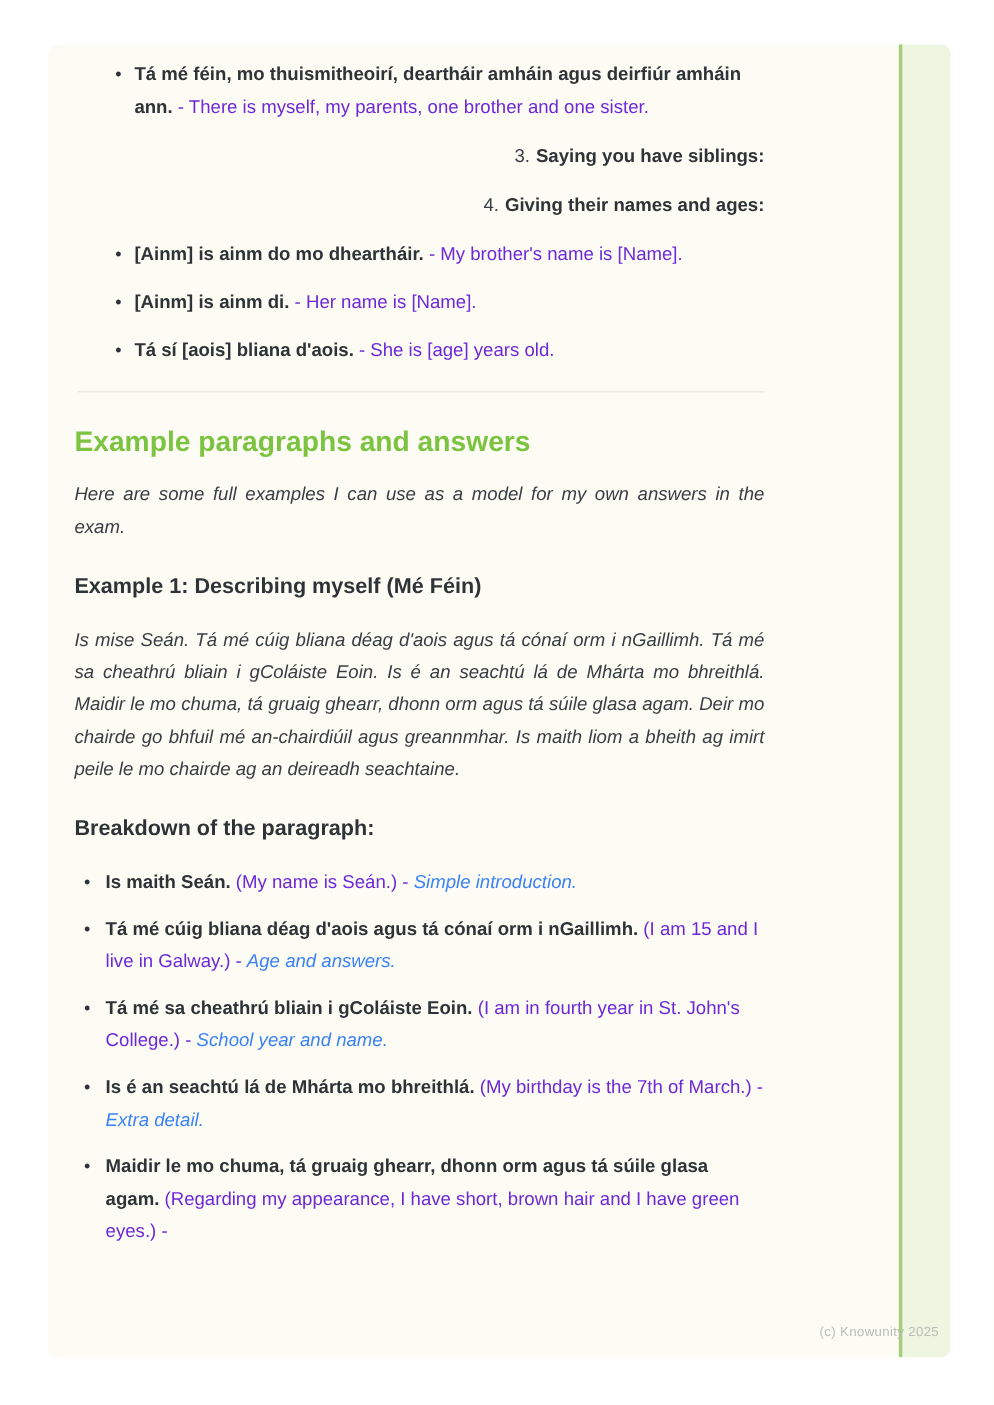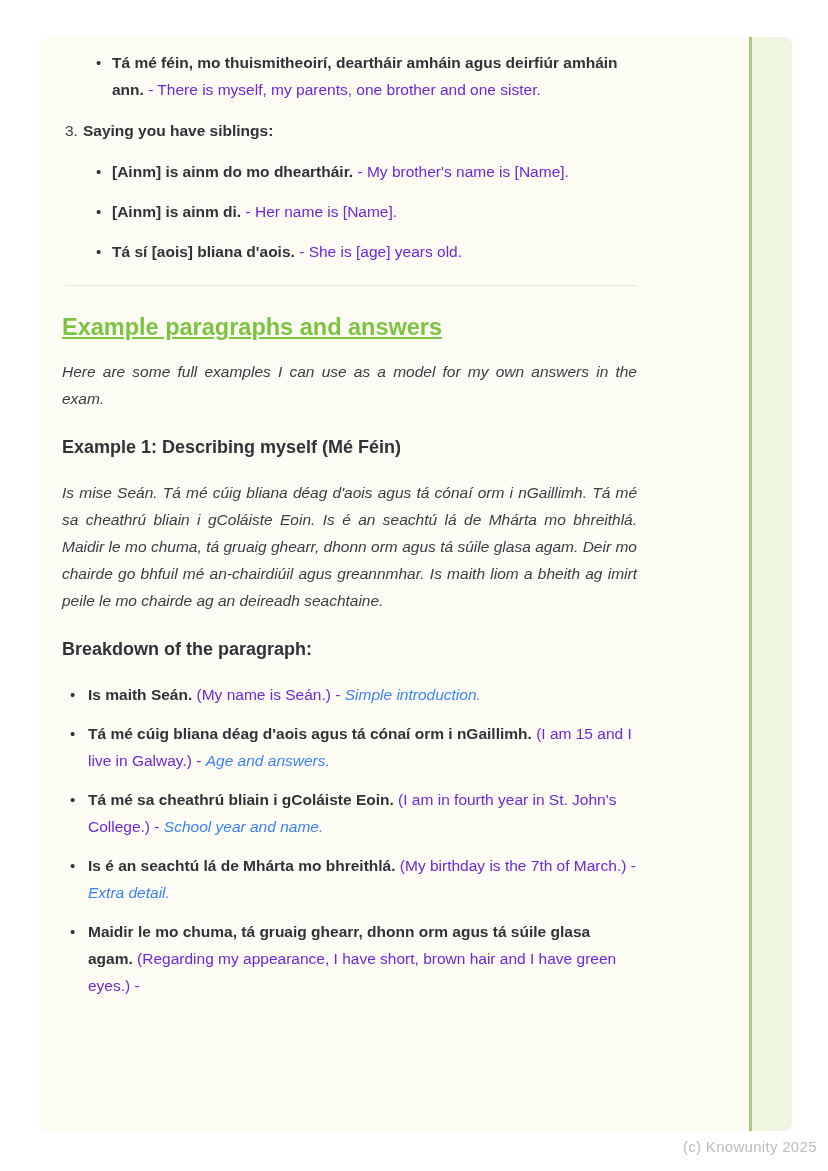--- a/index.html
+++ b/index.html
@@ -33,32 +33,32 @@
   ul.nested li:last-child{margin-bottom:0;}
   ul.nested li::before{
     content:"•";position:absolute;left:34px;top:0;color:#2e3338;font-size:15px;
   }
   ul.toplevel{margin:14px 0 0 0;}
   ul.toplevel li{position:relative;padding-left:26px;margin-bottom:12px;}
   ul.toplevel li::before{
     content:"•";position:absolute;left:8px;top:0;color:#2e3338;font-size:15px;
   }
 
-  .numbered{margin:14px 0;color:#383e44;}
+  .numbered{margin:14px 0;color:#383e44;text-align:right;}
   .numbered .num{padding-left:3px;margin-right:5px;font-weight:normal;}
 
   .divider{border:none;border-top:1px solid #e7e7e0;margin:20px 0 0 3px;width:572px;}
 
   h2.green{
-    color:#7cc342;font-size:23.5px;line-height:30px;margin:26px 0 16px 0;font-weight:bold;text-decoration:underline;
+    color:#7cc342;font-size:23.5px;line-height:30px;margin:26px 0 16px 0;font-weight:bold;
   }
   p.body-par{margin:0 0 20px 0;text-align:justify;font-style:italic;}
   h3.sub{font-size:18px;margin:22px 0 18px 0;color:#2e3338;}
   .watermark{
-    position:absolute;left:683px;top:1138px;font-size:15px;color:#b9beb8;
+    position:absolute;left:683px;top:1104px;font-size:11px;color:#b9beb8;
     letter-spacing:.3px;z-index:5;
   }
 </style>
 </head>
 <body>
 
 <div class="page">
   <div class="accent-panel"></div>
   <div class="accent-line"></div>
 
@@ -67,20 +67,23 @@
     <ul class="nested">
       <li>
         <b>Tá mé féin, mo thuismitheoirí, deartháir amháin agus deirfiúr amháin ann.</b><span class="translation"> - There is myself, my parents, one brother and one sister.</span>
       </li>
     </ul>
 
     <div class="numbered">
       <span class="num">3.</span><b>Saying you have siblings:</b>
     </div>
 
+    <div class="numbered">
+      <span class="num">4.</span><b>Giving their names and ages:</b>
+    </div>
     <ul class="nested">
       <li>
         <b>[Ainm] is ainm do mo dheartháir.</b><span class="translation"> - My brother's name is [Name].</span>
       </li>
       <li>
         <b>[Ainm] is ainm di.</b><span class="translation"> - Her name is [Name].</span>
       </li>
       <li>
         <b>Tá sí [aois] bliana d'aois.</b><span class="translation"> - She is [age] years old.</span>
       </li>

